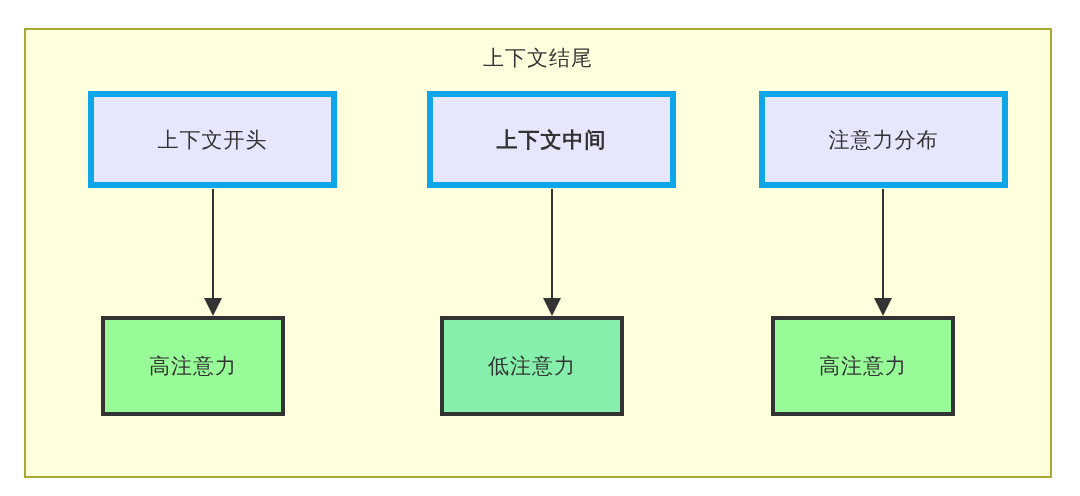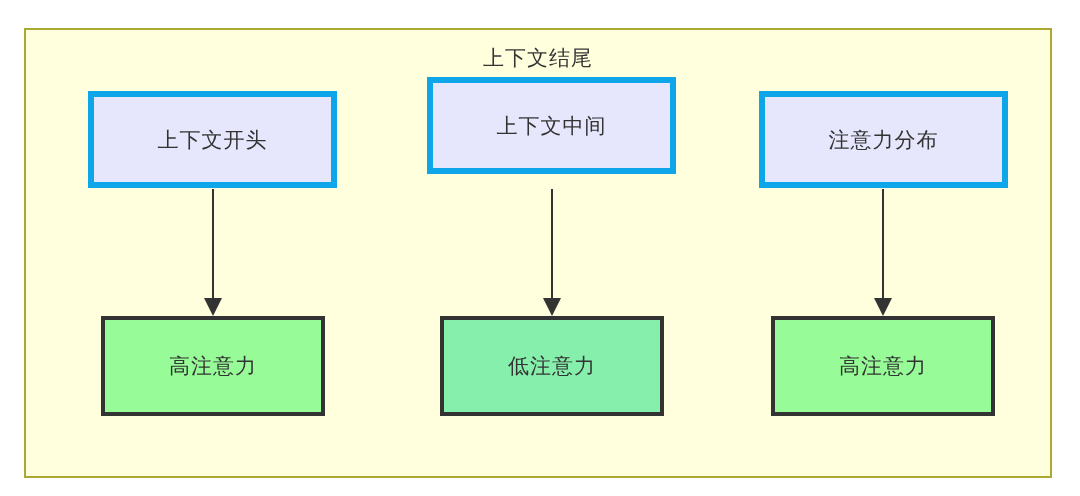--- a/index.html
+++ b/index.html
@@ -60,35 +60,35 @@
 
   .node.context {
     background: #e6e6fd;
     border: 6px solid #0ea5e9;
     width: 249px;
     height: 97px;
   }
 
   .node.result {
     border: 4px solid #333333;
-    width: 224px;
+    width: 184px;
     height: 100px;
   }
 
   .node.result.high {
     background: #97fc97;
   }
 
   .node.result.low {
     background: #86efac;
   }
 
   
   .col1.context { left: 88px;  top: 91px; }
-  .col2.context { left: 427px; top: 77px; }
+  .col2.context { left: 427px; top: 91px; font-weight: bold; }
   .col3.context { left: 759px; top: 91px; }
 
   .col1.result { left: 101px; top: 316px; }
   .col2.result { left: 440px; top: 316px; }
   .col3.result { left: 771px; top: 316px; }
 
   
   #arrow-layer {
     position: absolute;
     left: 0;

